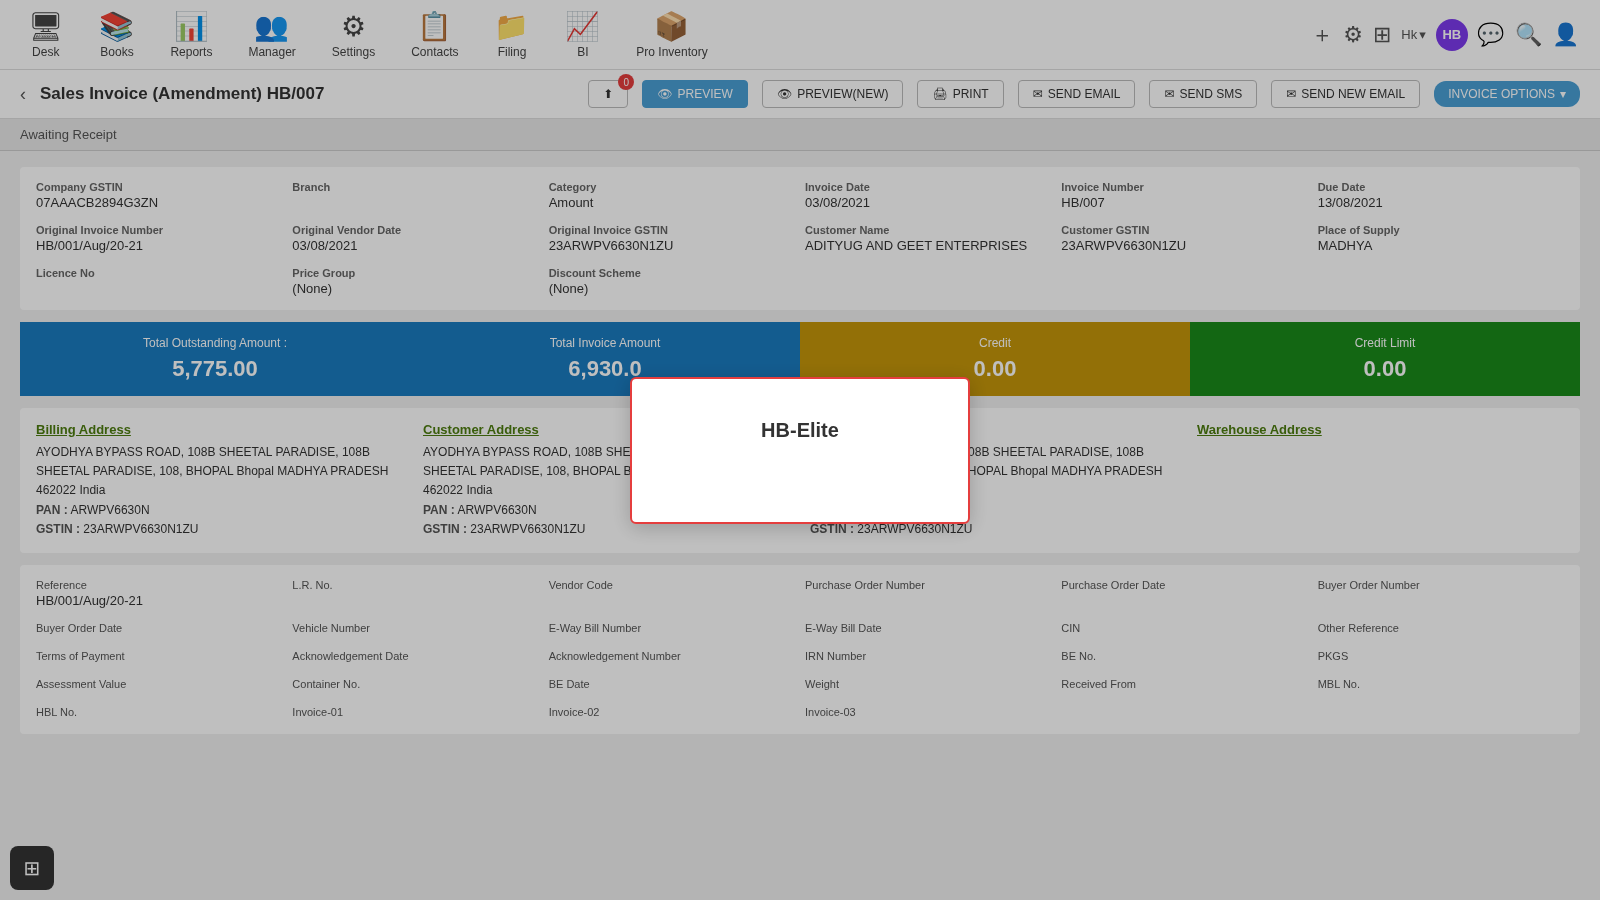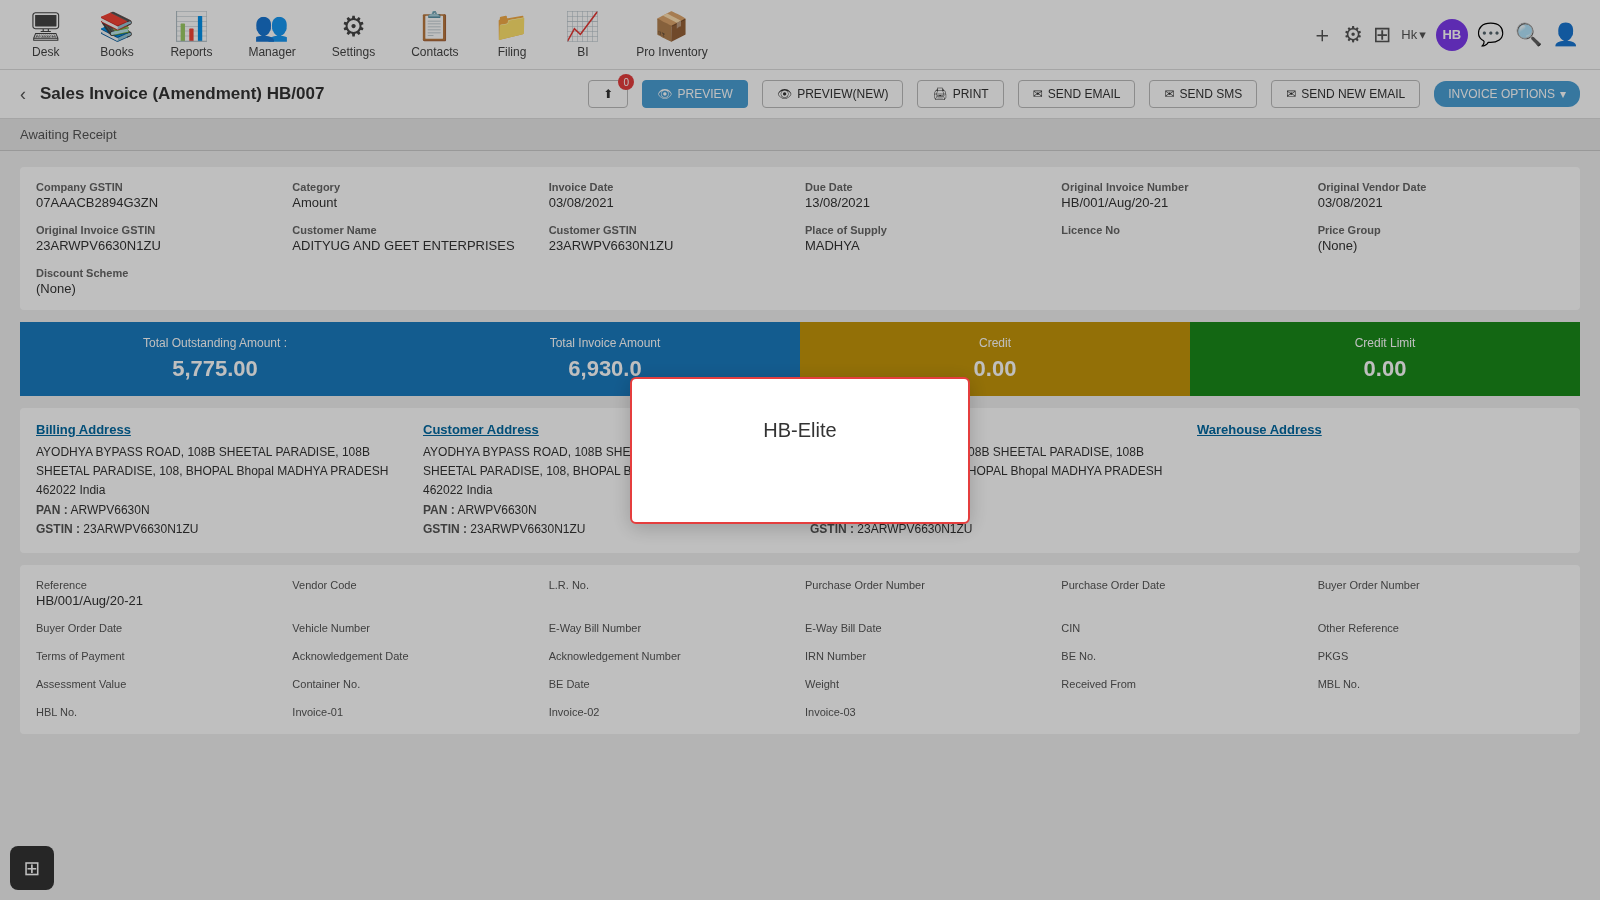--- a/index.html
+++ b/index.html
@@ -69,42 +69,42 @@
     .summary-card.blue { background: #1a7bbf; }
     .summary-card.blue2 { background: #1a7bbf; }
     .summary-card.gold { background: #c4960a; }
     .summary-card.green { background: #1a8a1a; }
     .summary-card-label { font-size: 12px; margin-bottom: 6px; }
     .summary-card-value { font-size: 22px; font-weight: bold; }
 
     
     .address-section { background: #fff; padding: 14px 16px; border-radius: 4px; margin-bottom: 12px; display: grid; grid-template-columns: repeat(4, 1fr); gap: 20px; }
     .address-col {}
-    .address-title { color: #0369a1; font-size: 13px; font-weight: 600; margin-bottom: 6px; text-decoration: underline; cursor: pointer; }
+    .address-title { color: #4d7c0f; font-size: 13px; font-weight: 600; margin-bottom: 6px; text-decoration: underline; cursor: pointer; }
     .address-text { font-size: 12px; color: #333; line-height: 1.6; }
     .address-text strong { font-weight: 600; color: #555; }
 
     
     .more-info-grid { background: #fff; padding: 14px 16px; border-radius: 4px; display: grid; grid-template-columns: repeat(6, 1fr); gap: 14px 10px; }
     .more-info-cell {}
     .more-info-label { font-size: 11px; color: #555; font-weight: 400; margin-bottom: 2px; }
     .more-info-value { font-size: 13px; color: #333; }
 
     
     .modal-overlay {
       position: fixed; top: 0; left: 0; width: 100%; height: 100%;
       background: rgba(0,0,0,0.25); z-index: 1000;
       display: flex; align-items: center; justify-content: center;
     }
     .modal-box {
       background: #fff; border-radius: 6px; border: 2px solid #e53e3e;
       padding: 40px 60px; min-width: 340px; text-align: center;
       box-shadow: 0 4px 20px rgba(0,0,0,0.2);
     }
-    .modal-title { font-size: 20px; font-weight: normal; color: #333; margin-bottom: 40px; }
+    .modal-title { font-size: 20px; font-weight: bold; color: #333; margin-bottom: 40px; }
     .modal-buttons { display: flex; justify-content: center; gap: 16px; }
     .btn-copy {
       background: #1a7bbf; color: #fff; border: none; border-radius: 4px;
       padding: 8px 28px; font-size: 14px; cursor: pointer;
     }
     .btn-open {
       background: #fff; color: #555; border: 1px solid #aaa; border-radius: 4px;
       padding: 8px 28px; font-size: 14px; cursor: pointer;
     }
 
@@ -215,26 +215,34 @@
 </div>
 
 <div class="content-area">
 
   <div class="info-grid">
     <div class="info-cell">
       <div class="info-label">Company GSTIN</div>
       <div class="info-value">07AAACB2894G3ZN</div>
     </div>
     <div class="info-cell">
+      <div class="info-label">Branch</div>
+      <div class="info-value"></div>
+    </div>
+    <div class="info-cell">
       <div class="info-label">Category</div>
       <div class="info-value">Amount</div>
     </div>
     <div class="info-cell">
       <div class="info-label">Invoice Date</div>
       <div class="info-value">03/08/2021</div>
+    </div>
+    <div class="info-cell">
+      <div class="info-label">Invoice Number</div>
+      <div class="info-value">HB/007</div>
     </div>
     <div class="info-cell">
       <div class="info-label">Due Date</div>
       <div class="info-value">13/08/2021</div>
     </div>
     <div class="info-cell">
       <div class="info-label">Original Invoice Number</div>
       <div class="info-value">HB/001/Aug/20-21</div>
     </div>
     <div class="info-cell">
@@ -329,25 +337,25 @@
     </div>
   </div>
 
   <div class="more-info-grid" id="more-info-grid">
 
   <div class="more-info-cell">
         <div class="more-info-label">Reference</div>
         <div class="more-info-value">HB/001/Aug/20-21</div>
       </div>
       <div class="more-info-cell">
+        <div class="more-info-label">L.R. No.</div>
+        <div class="more-info-value"></div>
+      </div>
+      <div class="more-info-cell">
         <div class="more-info-label">Vendor Code</div>
-        <div class="more-info-value"></div>
-      </div>
-      <div class="more-info-cell">
-        <div class="more-info-label">L.R. No.</div>
         <div class="more-info-value"></div>
       </div>
       <div class="more-info-cell">
         <div class="more-info-label">Purchase Order Number</div>
         <div class="more-info-value"></div>
       </div>
       <div class="more-info-cell">
         <div class="more-info-label">Purchase Order Date</div>
         <div class="more-info-value"></div>
       </div>

